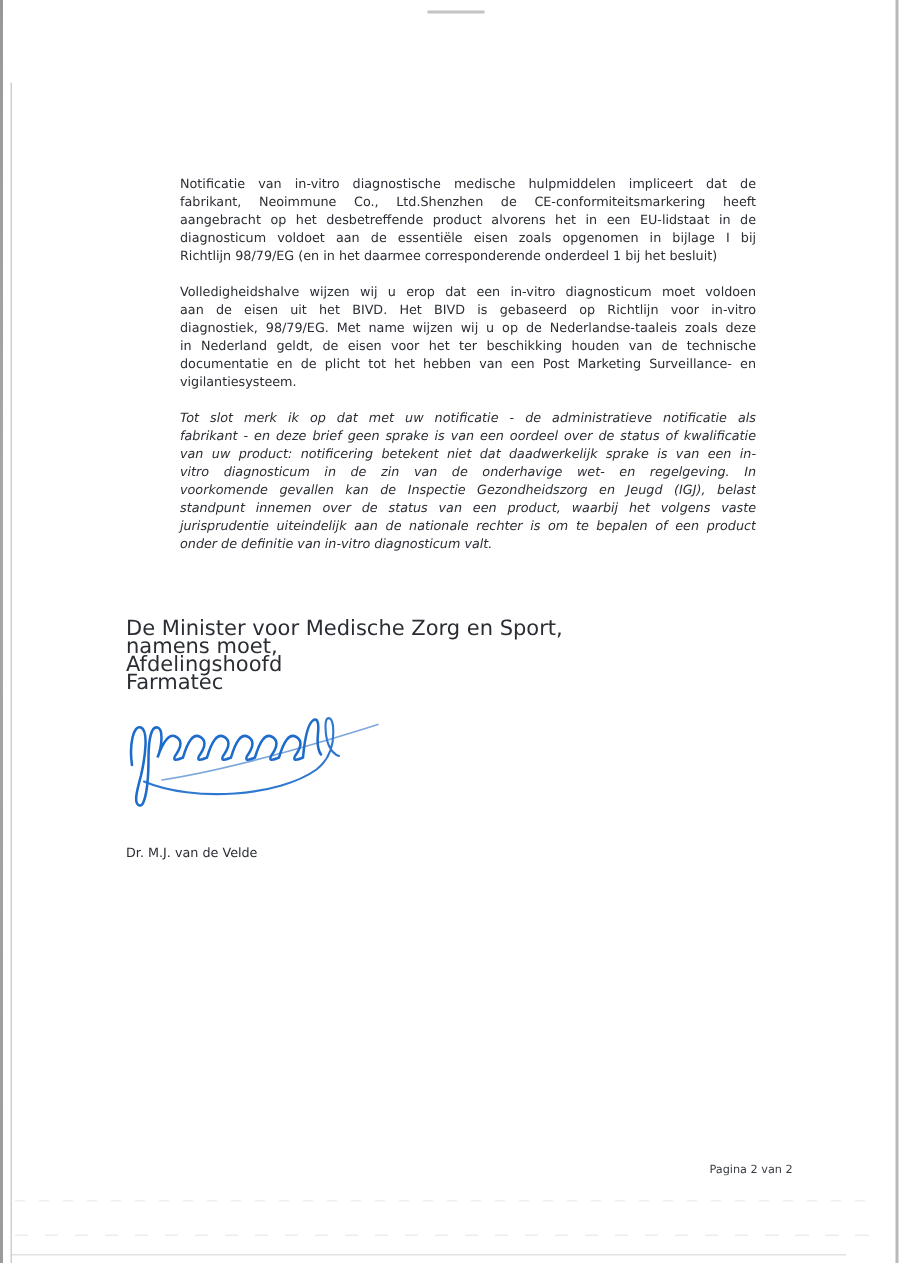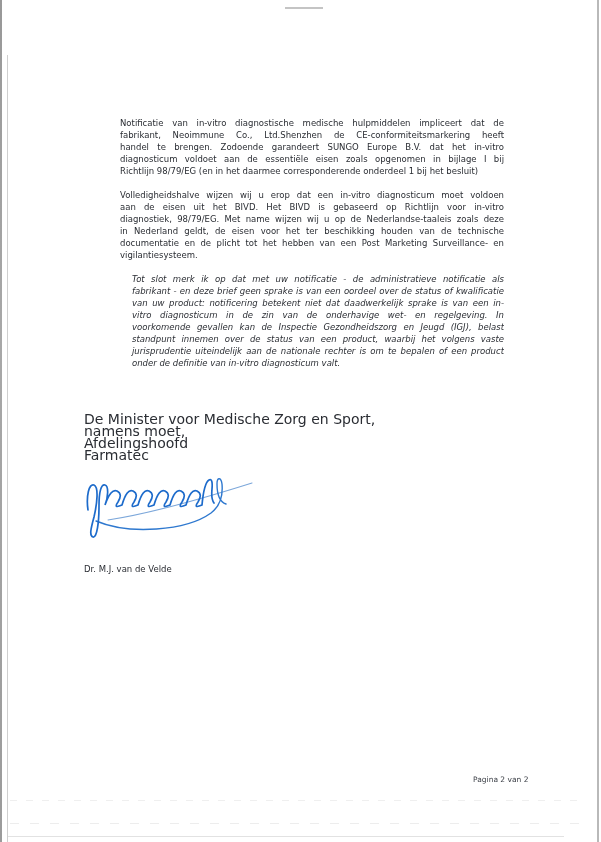--- a/index.html
+++ b/index.html
@@ -20,21 +20,21 @@
                   background: repeating-linear-gradient(90deg,#ededed 0 9px, transparent 9px 20px); }
   .line-bottom  { position: absolute; left: 8px;   top: 836px; width: 556px; height: 1px;  background: #e2e2e2; }
 
   
   .body-text {
     position: absolute; left: 84px; top: 117px; width: 384px;
     font-size: 8.5px; color: #2a2d33;
   }
   .para { margin: 0 0 12px 0; }
   .para:last-child { margin-bottom: 0; }
-  .para.italic { font-style: italic; margin-left: 12px; }
+  .para.italic { font-style: italic; }
   .line {
     height: 12px; line-height: 12px;
     text-align: justify; text-align-last: justify;
     overflow: hidden; width: 100%; padding-left: 36px;
   }
   .line.last { text-align-last: left; }
 
   
   .closing {
     position: absolute; left: 84px; top: 413px;
@@ -63,21 +63,21 @@
 <div class="edge-right"></div>
 <div class="tick-top"></div>
 <div class="noise-row-1"></div>
 <div class="noise-row-2"></div>
 <div class="line-bottom"></div>
 
 <div class="body-text">
   <div class="para">
       <div class="line">Notificatie van in-vitro diagnostische medische hulpmiddelen impliceert dat de</div>
       <div class="line">fabrikant, Neoimmune Co., Ltd.Shenzhen de CE-conformiteitsmarkering heeft</div>
-      <div class="line">handel te brengen. Zodoende garandeert SUNGO Europe B.V. dat het in-vitro</div>
+      <div class="line">aangebracht op het desbetreffende product alvorens het in een EU-lidstaat in de</div>
       <div class="line">diagnosticum voldoet aan de essentiële eisen zoals opgenomen in bijlage I bij</div>
       <div class="line last">Richtlijn 98/79/EG (en in het daarmee corresponderende onderdeel 1 bij het besluit)</div>
     </div>
   <div class="para">
       <div class="line">Volledigheidshalve wijzen wij u erop dat een in-vitro diagnosticum moet voldoen</div>
       <div class="line">aan de eisen uit het BIVD. Het BIVD is gebaseerd op Richtlijn voor in-vitro</div>
       <div class="line">diagnostiek, 98/79/EG. Met name wijzen wij u op de Nederlandse-taaleis zoals deze</div>
       <div class="line">in Nederland geldt, de eisen voor het ter beschikking houden van de technische</div>
       <div class="line">documentatie en de plicht tot het hebben van een Post Marketing Surveillance- en</div>
       <div class="line last">vigilantiesysteem.</div>

